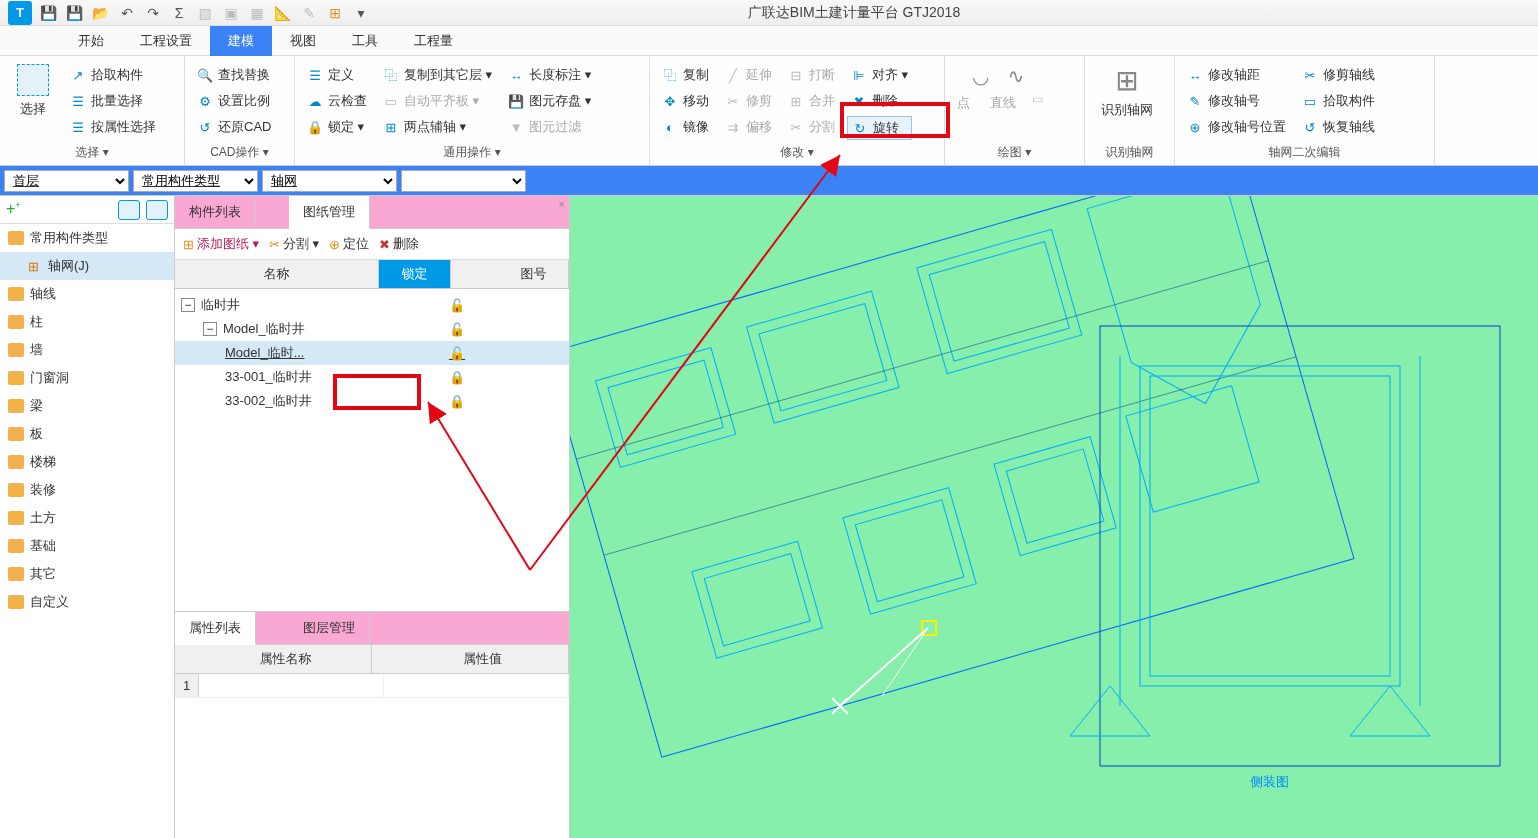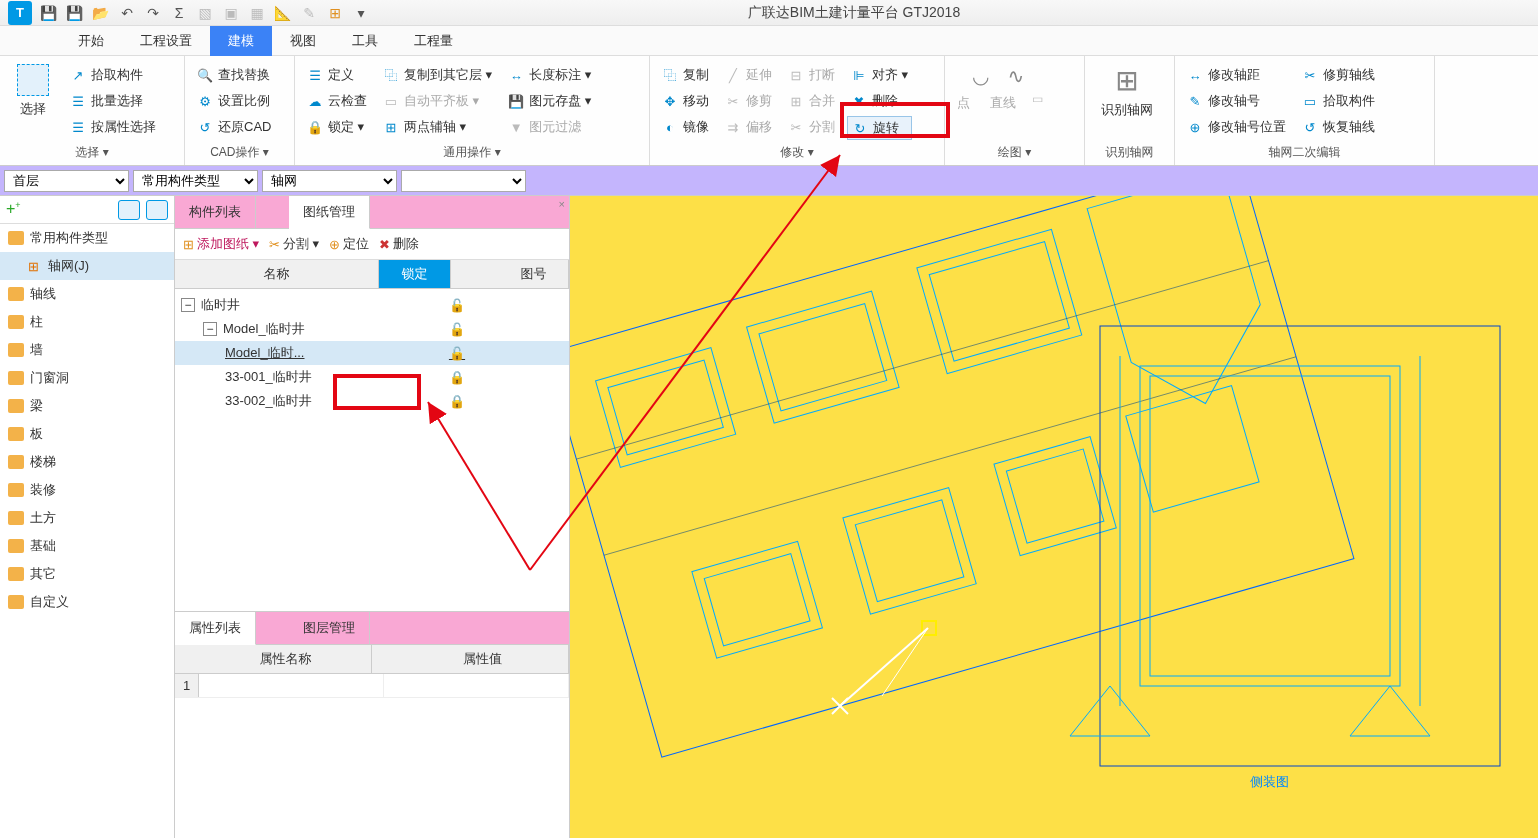--- a/index.html
+++ b/index.html
@@ -20,21 +20,21 @@
 .rgroup .items { display: flex; gap: 8px; flex: 1; align-items: flex-start; }
 .rgroup .glabel { text-align: center; font-size: 12px; color: #555; padding-top: 2px; }
 .rbtn-lg { display: flex; flex-direction: column; align-items: center; justify-content: center; gap: 4px; padding: 4px 8px; cursor: pointer; min-width: 50px; }
 .rbtn-lg .ico { width: 32px; height: 32px; background: #e3f1fb; border: 1px dashed #0099e5; }
 .rcol { display: flex; flex-direction: column; gap: 4px; padding-top: 4px; }
 .rbtn-sm { display: flex; align-items: center; gap: 5px; padding: 2px 4px; cursor: pointer; white-space: nowrap; font-size: 13px; }
 .rbtn-sm .ico { width: 16px; height: 16px; display: inline-flex; align-items: center; justify-content: center; color: #0088cc; font-size: 13px; }
 .rbtn-sm.disabled { color: #aaa; }
 .rbtn-sm.disabled .ico { color: #bbb; }
 
-.filterbar { height: 30px; background: #c4b5fd; border-bottom: 1px solid #ccc; display: flex; align-items: center; padding: 0 4px; gap: 4px; }
+.filterbar { height: 30px; background: #3b82f6; border-bottom: 1px solid #ccc; display: flex; align-items: center; padding: 0 4px; gap: 4px; text-decoration: underline; }
 .filterbar select, .filterbar .sel { height: 22px; border: 1px solid #aaa; background: #fff; padding: 0 4px; font-size: 13px; }
 
 .mainrow { display: flex; height: 642px; }
 
 .nav { width: 175px; background: #fff; border-right: 1px solid #ccc; }
 .nav-hdr { height: 28px; display: flex; align-items: center; padding: 0 6px; gap: 4px; border-bottom: 1px solid #ddd; }
 .nav-hdr .plus { color: #2aa828; font-size: 16px; }
 .nav-hdr .spacer { flex: 1; }
 .nav-hdr .vbtn { width: 22px; height: 20px; border: 1px solid #0099e5; border-radius: 3px; background: #e3f1fb; margin-left: 2px; }
 .nav-item { display: flex; align-items: center; gap: 6px; padding: 5px 8px; cursor: pointer; }
@@ -65,21 +65,21 @@
 .tree-row.ind2 { padding-left: 50px; }
 .tree-row.selected { background: #d5e8f6; text-decoration: underline; }
 
 .props { border-top: 1px solid #ccc; }
 .ptbl .hdr2 { display: flex; background: #f0f0f0; border-bottom: 1px solid #ccc; }
 .ptbl .hdr2 div { flex: 1; padding: 5px; text-align: center; border-right: 1px solid #ccc; margin-left: 25px; }
 .ptbl .row { display: flex; border-bottom: 1px solid #eee; }
 .ptbl .row .rn { width: 24px; text-align: center; background: #f0f0f0; border-right: 1px solid #ccc; padding: 4px; }
 .ptbl .row .c { flex: 1; border-right: 1px solid #eee; padding: 4px; }
 
-.canvas { flex: 1; background: #fde047; position: relative; overflow: hidden; }
+.canvas { flex: 1; background: #86efac; position: relative; overflow: hidden; }
 .canvas svg { position: absolute; top: 0; left: 0; }
 
 .highlight-box { position: absolute; border: 4px solid #e30613; pointer-events: none; }
 .hb1 { left: 840px; top: 102px; width: 110px; height: 36px; }
 .hb2 { left: 333px; top: 374px; width: 88px; height: 36px; }
 .arrow-svg { position: absolute; pointer-events: none; }
 </style>
 </head>
 <body>
 

